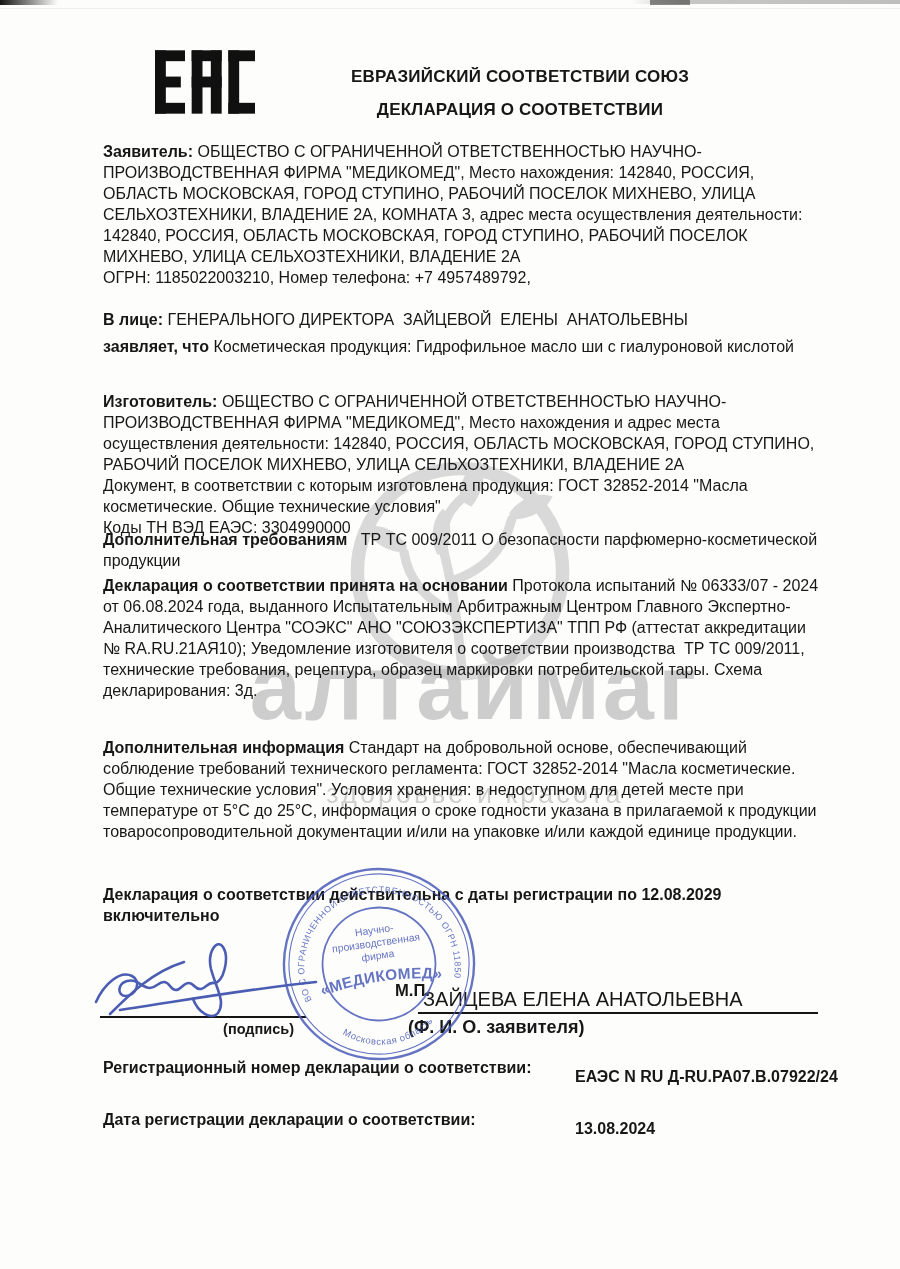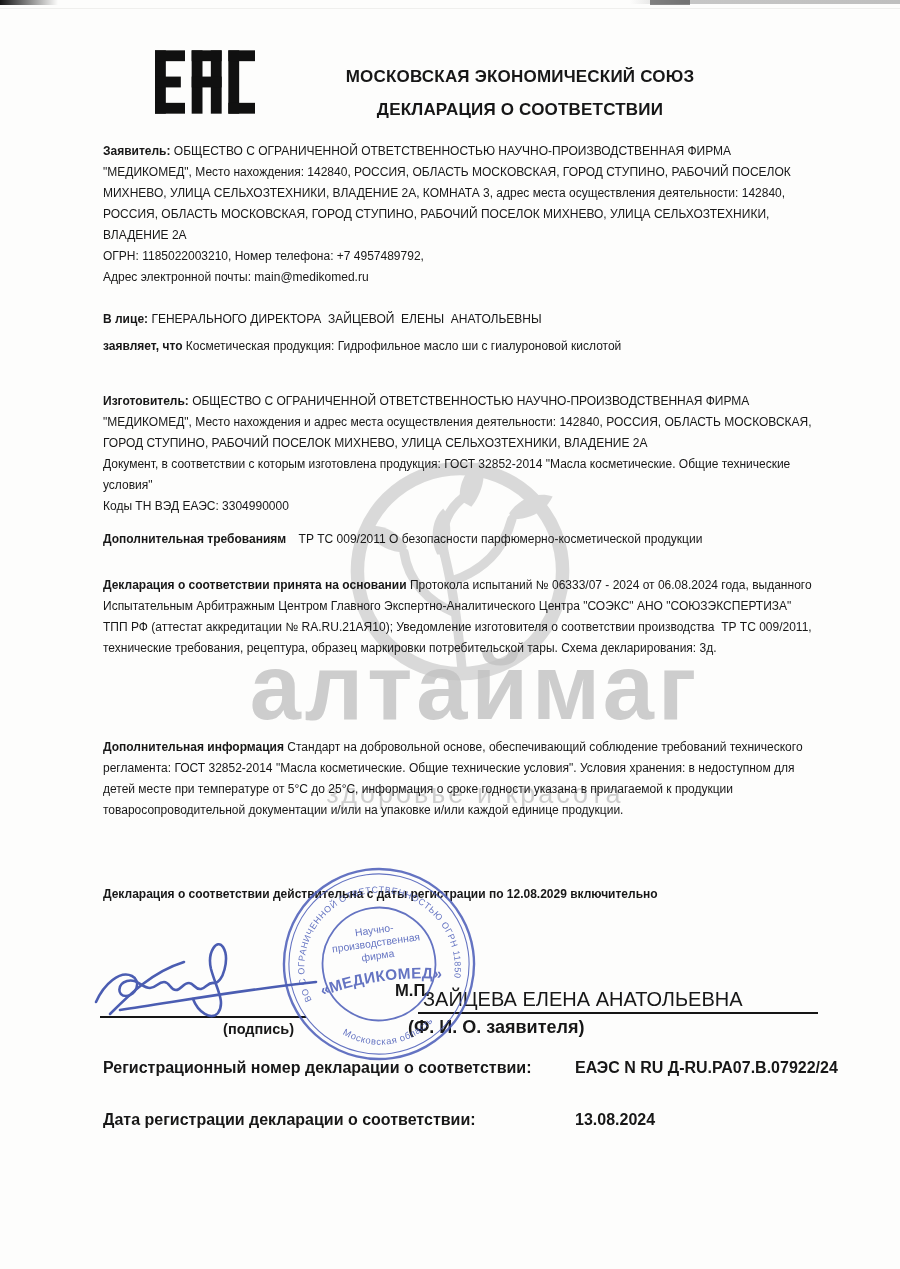--- a/index.html
+++ b/index.html
@@ -25,39 +25,39 @@
                 font-size:27px; letter-spacing:3px; color:#cbcbcb; opacity:.9; z-index:0; }
 
   
   .eac-logo { position:absolute; left:155px; top:50px; z-index:2; }
   .hdr { position:absolute; left:220px; right:80px; text-align:center;
          font-weight:bold; font-size:17px; letter-spacing:.2px; z-index:2; }
   .hdr-union { top:67px; }
   .hdr-doc   { top:100px; }
 
   
-  .para { position:absolute; left:103px; width:716px; font-size:12px; line-height:21px; z-index:2; }
+  .para { position:absolute; left:103px; width:716px; font-size:16px; line-height:21px; z-index:2; }
   .b { font-weight:bold; }
   .gap { margin-left:9px; }
 
   
   .sig-svg   { position:absolute; left:90px; top:938px; z-index:3; }
   .sig-line  { position:absolute; left:100px; top:1016px; width:206px; border-top:2px solid #151515; z-index:2; }
   .sig-cap   { position:absolute; left:112px; top:1021px; width:182px; text-align:right;
                font-size:14.5px; font-weight:bold; z-index:2; }
   .mp        { position:absolute; left:381px; top:981px; font-size:16.6px; font-weight:bold; z-index:2;margin-left:14px; }
   .fio-name  { position:absolute; left:423px; top:988px; font-size:20px; z-index:2; }
   .fio-line  { position:absolute; left:418px; top:1012px; width:400px; border-top:2px solid #151515; z-index:2; }
   .fio-cap   { position:absolute; left:408px; top:1017px; width:212px; 
                font-size:18px; font-weight:bold; z-index:2; }
   .stamp     { position:absolute; left:280px; top:865px; width:198px; height:198px; opacity:.85; z-index:3; }
 
   
   .reg-row  { position:absolute; left:103px; width:760px; font-size:16px; font-weight:bold; z-index:2; }
-  .reg-val  { position:absolute; left:472px; top:0; white-space:nowrap;text-align:center; }
+  .reg-val  { position:absolute; left:472px; top:9px; white-space:nowrap;text-align:center; }
 </style>
 </head>
 <body>
 
 <div class="page">
 
   <div class="art-mid"></div>
   <div class="art-blob"></div>
   <div class="art-left"></div>
   <div class="topline"></div>
@@ -93,28 +93,27 @@
       <rect x="44" y="0" width="13" height="76"></rect>
         <rect x="67" y="0" width="13" height="76"></rect>
       <rect x="44" y="0" width="36" height="13"></rect>
         <rect x="44" y="31.5" width="36" height="13"></rect>
       <rect x="88" y="0" width="13" height="76"></rect>
         <rect x="88" y="0" width="32" height="13"></rect>
       <rect x="88" y="63" width="32" height="13"></rect>
     </svg>
   </div>
 
-  <div class="hdr hdr-union">МОСКОВСКАЯ ЭКОНОМИЧЕСКИЙ СОЮЗ</div>
+  <div class="hdr hdr-union">ЕВРАЗИЙСКИЙ СООТВЕТСТВИИ СОЮЗ</div>
   <div class="hdr hdr-doc">ДЕКЛАРАЦИЯ О СООТВЕТСТВИИ</div>
 
   <div class="para" style="top:141px">
     <span class="b">Заявитель:</span>
     <span>ОБЩЕСТВО С ОГРАНИЧЕННОЙ ОТВЕТСТВЕННОСТЬЮ НАУЧНО-ПРОИЗВОДСТВЕННАЯ ФИРМА "МЕДИКОМЕД", Место нахождения: 142840, РОССИЯ, ОБЛАСТЬ МОСКОВСКАЯ, ГОРОД СТУПИНО, РАБОЧИЙ ПОСЕЛОК МИХНЕВО, УЛИЦА СЕЛЬХОЗТЕХНИКИ, ВЛАДЕНИЕ 2А, КОМНАТА 3, адрес места осуществления деятельности: 142840, РОССИЯ, ОБЛАСТЬ МОСКОВСКАЯ, ГОРОД СТУПИНО, РАБОЧИЙ ПОСЕЛОК МИХНЕВО, УЛИЦА СЕЛЬХОЗТЕХНИКИ, ВЛАДЕНИЕ 2А</span><br>
     <span>ОГРН: 1185022003210, Номер телефона: +7 4957489792,</span><br>
-    <span>Адрес электронной почты: main@medikomed.ru</span>
   </div>
 
   <div class="para" style="top:309px">
     <span class="b">В лице:</span>
     <span>ГЕНЕРАЛЬНОГО ДИРЕКТОРА&nbsp; ЗАЙЦЕВОЙ&nbsp; ЕЛЕНЫ&nbsp; АНАТОЛЬЕВНЫ</span>
   </div>
 
   <div class="para" style="top:336px">
     <span class="b">заявляет, что</span>
     <span>Косметическая продукция: Гидрофильное масло ши с гиалуроновой кислотой</span>

